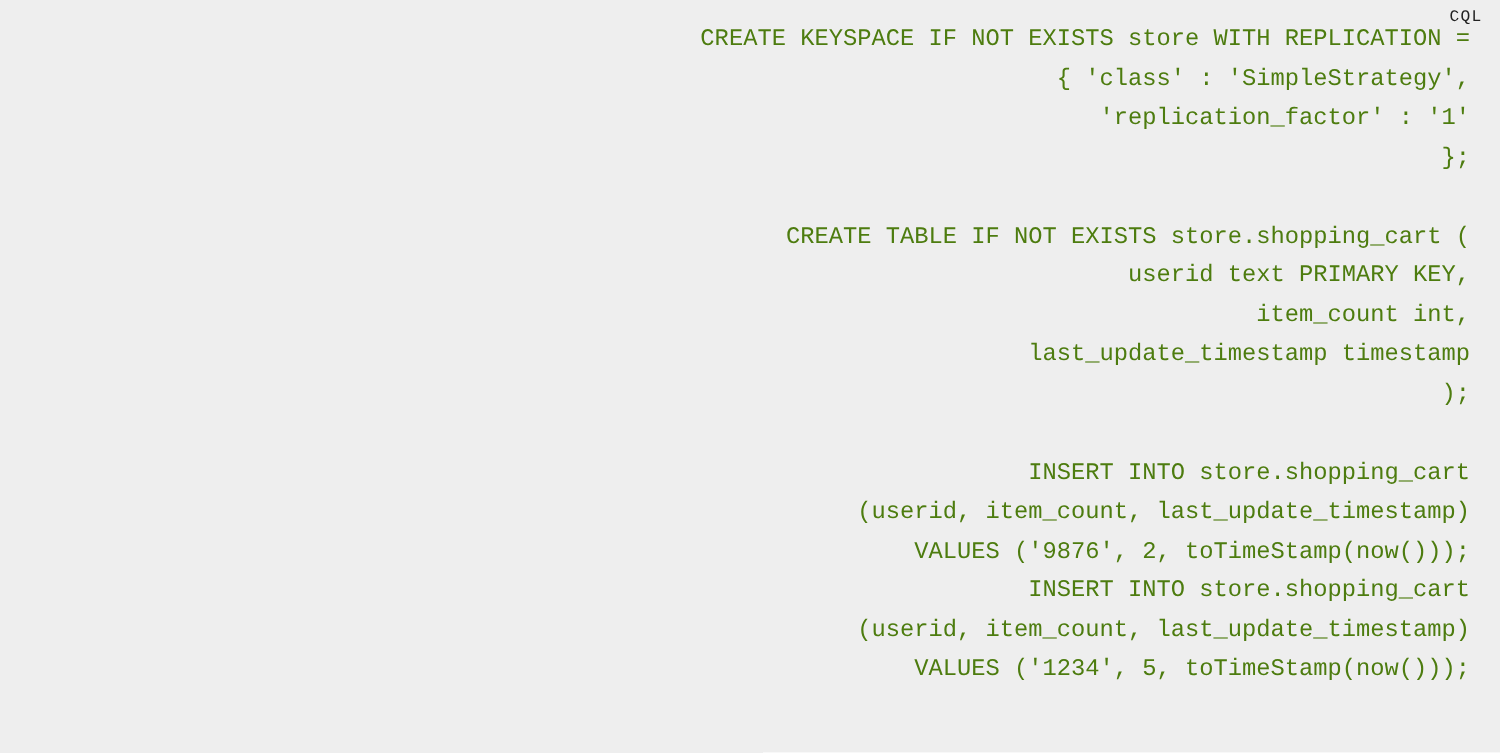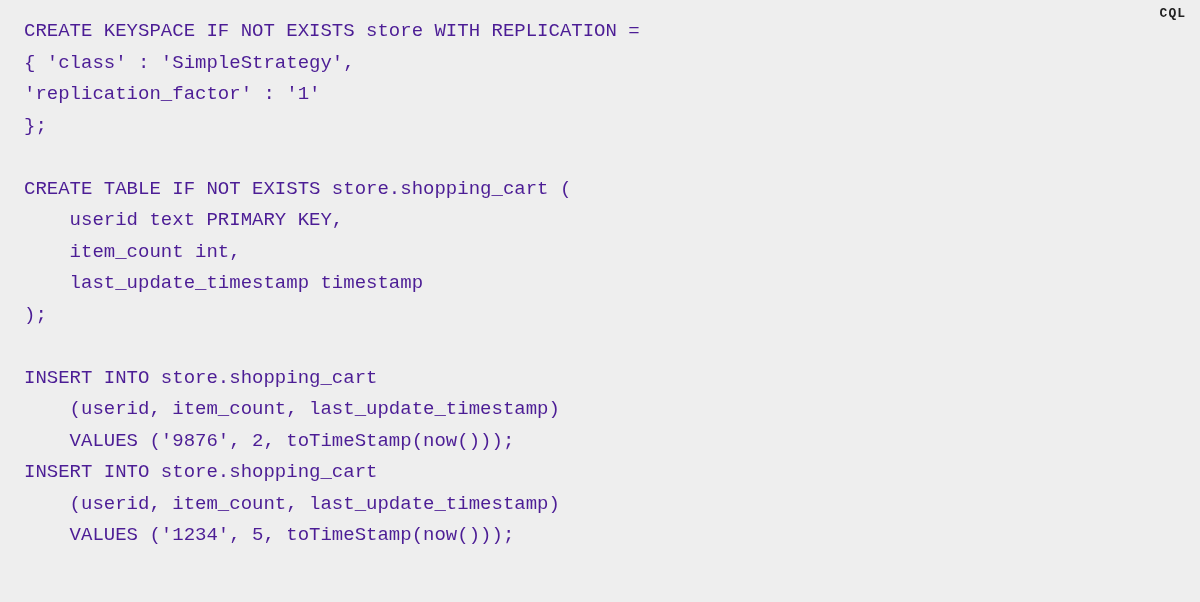--- a/index.html
+++ b/index.html
@@ -19,30 +19,31 @@
     background: #eeeeee;
     padding: 16px 24px 16px 24px;
   }
   .lang-label {
     position: absolute;
     top: 6px;
     right: 14px;
     font-size: 13px;
     letter-spacing: 1px;
     color: #222;
-    font-weight: 700;
+    font-weight: 400;
   }
   pre.code {
     margin: 0;
     padding: 0;
     font-family: inherit;
     font-size: 19px;
     line-height: 31.5px;
-    color: #4c1d95;
+    color: #4d7c0f;
     white-space: pre;
+    text-align: right;
   }
 </style>
 </head>
 <body>
 
 <div class="code-block">
   <div class="lang-label">CQL</div>
   <pre class="code" id="code-content">CREATE KEYSPACE IF NOT EXISTS store WITH REPLICATION =
 { 'class' : 'SimpleStrategy',
 'replication_factor' : '1'

